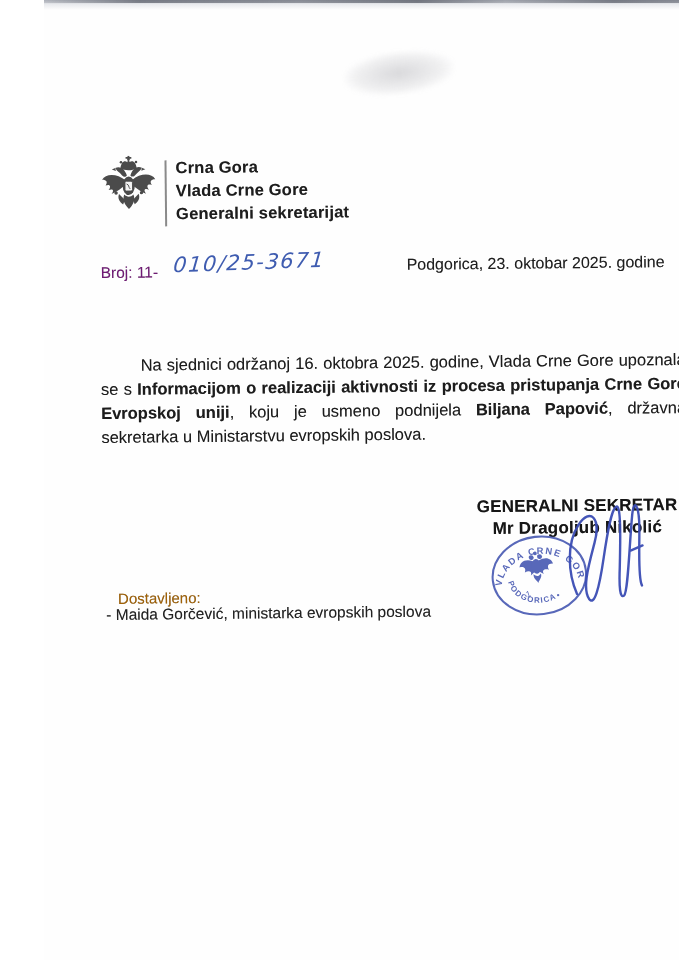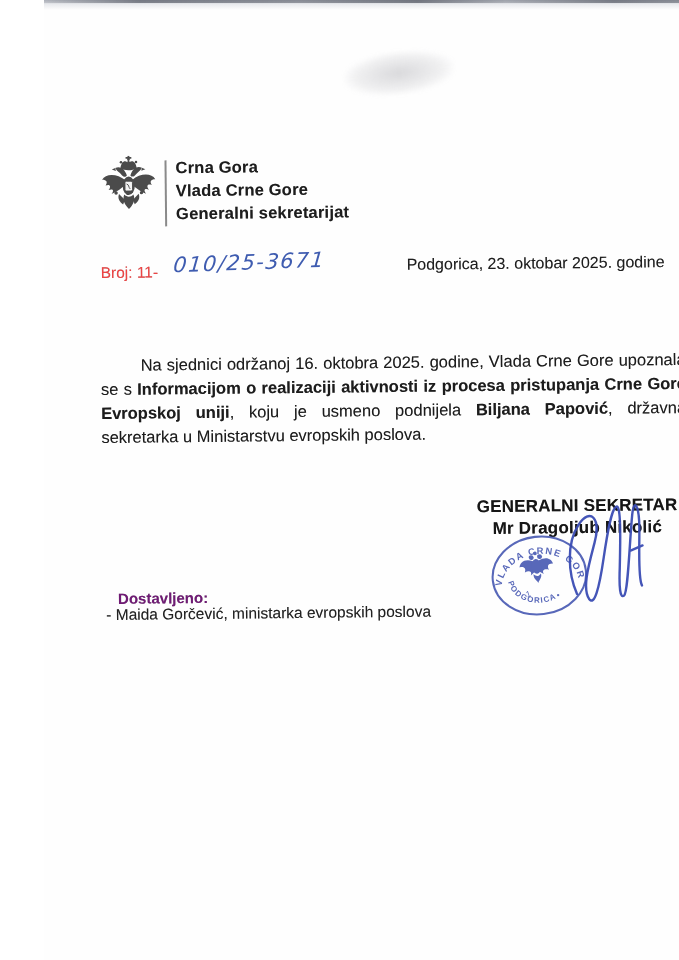--- a/index.html
+++ b/index.html
@@ -31,21 +31,21 @@
   .tilt{
     position:absolute;inset:0;transform:rotate(-0.6deg);transform-origin:350px 400px;
   }
   
   .coa{position:absolute;left:58px;top:153px;width:58px;height:74px;}
   .lh-sep{position:absolute;left:123px;top:158px;width:2px;height:66px;background:#8a8a8a;}
   .lh-text{position:absolute;left:134px;top:154px;font-size:16.5px;font-weight:bold;
     line-height:23px;color:#1d1d1d;letter-spacing:0.2px;
     text-shadow:0 0 0.5px rgba(0,0,0,0.35);}
   
-  .ref-line{position:absolute;left:58px;top:261px;font-size:15.5px;color:#ef4444;
+  .ref-line{position:absolute;left:58px;top:261px;font-size:15.5px;color:#701a75;
     text-shadow:0 0 0.5px rgba(0,0,0,0.3);}
   .ref-hand{
     position:absolute;left:131px;top:249px;font-size:21px;color:#3f5cb0;
     font-style:italic;letter-spacing:1.5px;font-family:"DejaVu Sans", sans-serif;
     transform:skewX(-7deg) rotate(-1.5deg);font-weight:500;
   }
   .dateline{position:absolute;left:364px;top:256px;font-size:16px;color:#1e1e1e;
     text-shadow:0 0 0.5px rgba(0,0,0,0.3);}
   
   .body-par{
@@ -57,21 +57,21 @@
   .body-par .seg-b{font-weight:bold;}
   
   .sig-block{position:absolute;left:424px;top:498px;width:216px;text-align:center;
     color:#161616;text-shadow:0 0 0.5px rgba(0,0,0,0.4);}
   .sig-title{font-size:17px;font-weight:bold;letter-spacing:0.2px;}
   .sig-name{font-size:17px;font-weight:bold;margin-top:2px;letter-spacing:0.2px;}
   
   .stamp{position:absolute;left:441px;top:533px;width:105px;height:88px;opacity:0.88;}
   .sig-ink{position:absolute;left:490px;top:495px;width:125px;height:130px;}
   
-  .dist-label{position:absolute;left:72px;top:587px;font-size:15px;font-weight:bold;color:#701a75;
+  .dist-label{position:absolute;left:72px;top:587px;font-size:15px;font-weight:normal;color:#a16207;
     text-shadow:0 0 0.5px rgba(0,0,0,0.35);}
   .dist-item{position:absolute;left:60px;top:603px;font-size:15.5px;color:#222;
     text-shadow:0 0 0.5px rgba(0,0,0,0.3);}
 </style>
 </head>
 <body>
 
 <div class="page">
 
   <div class="scan-strip">

